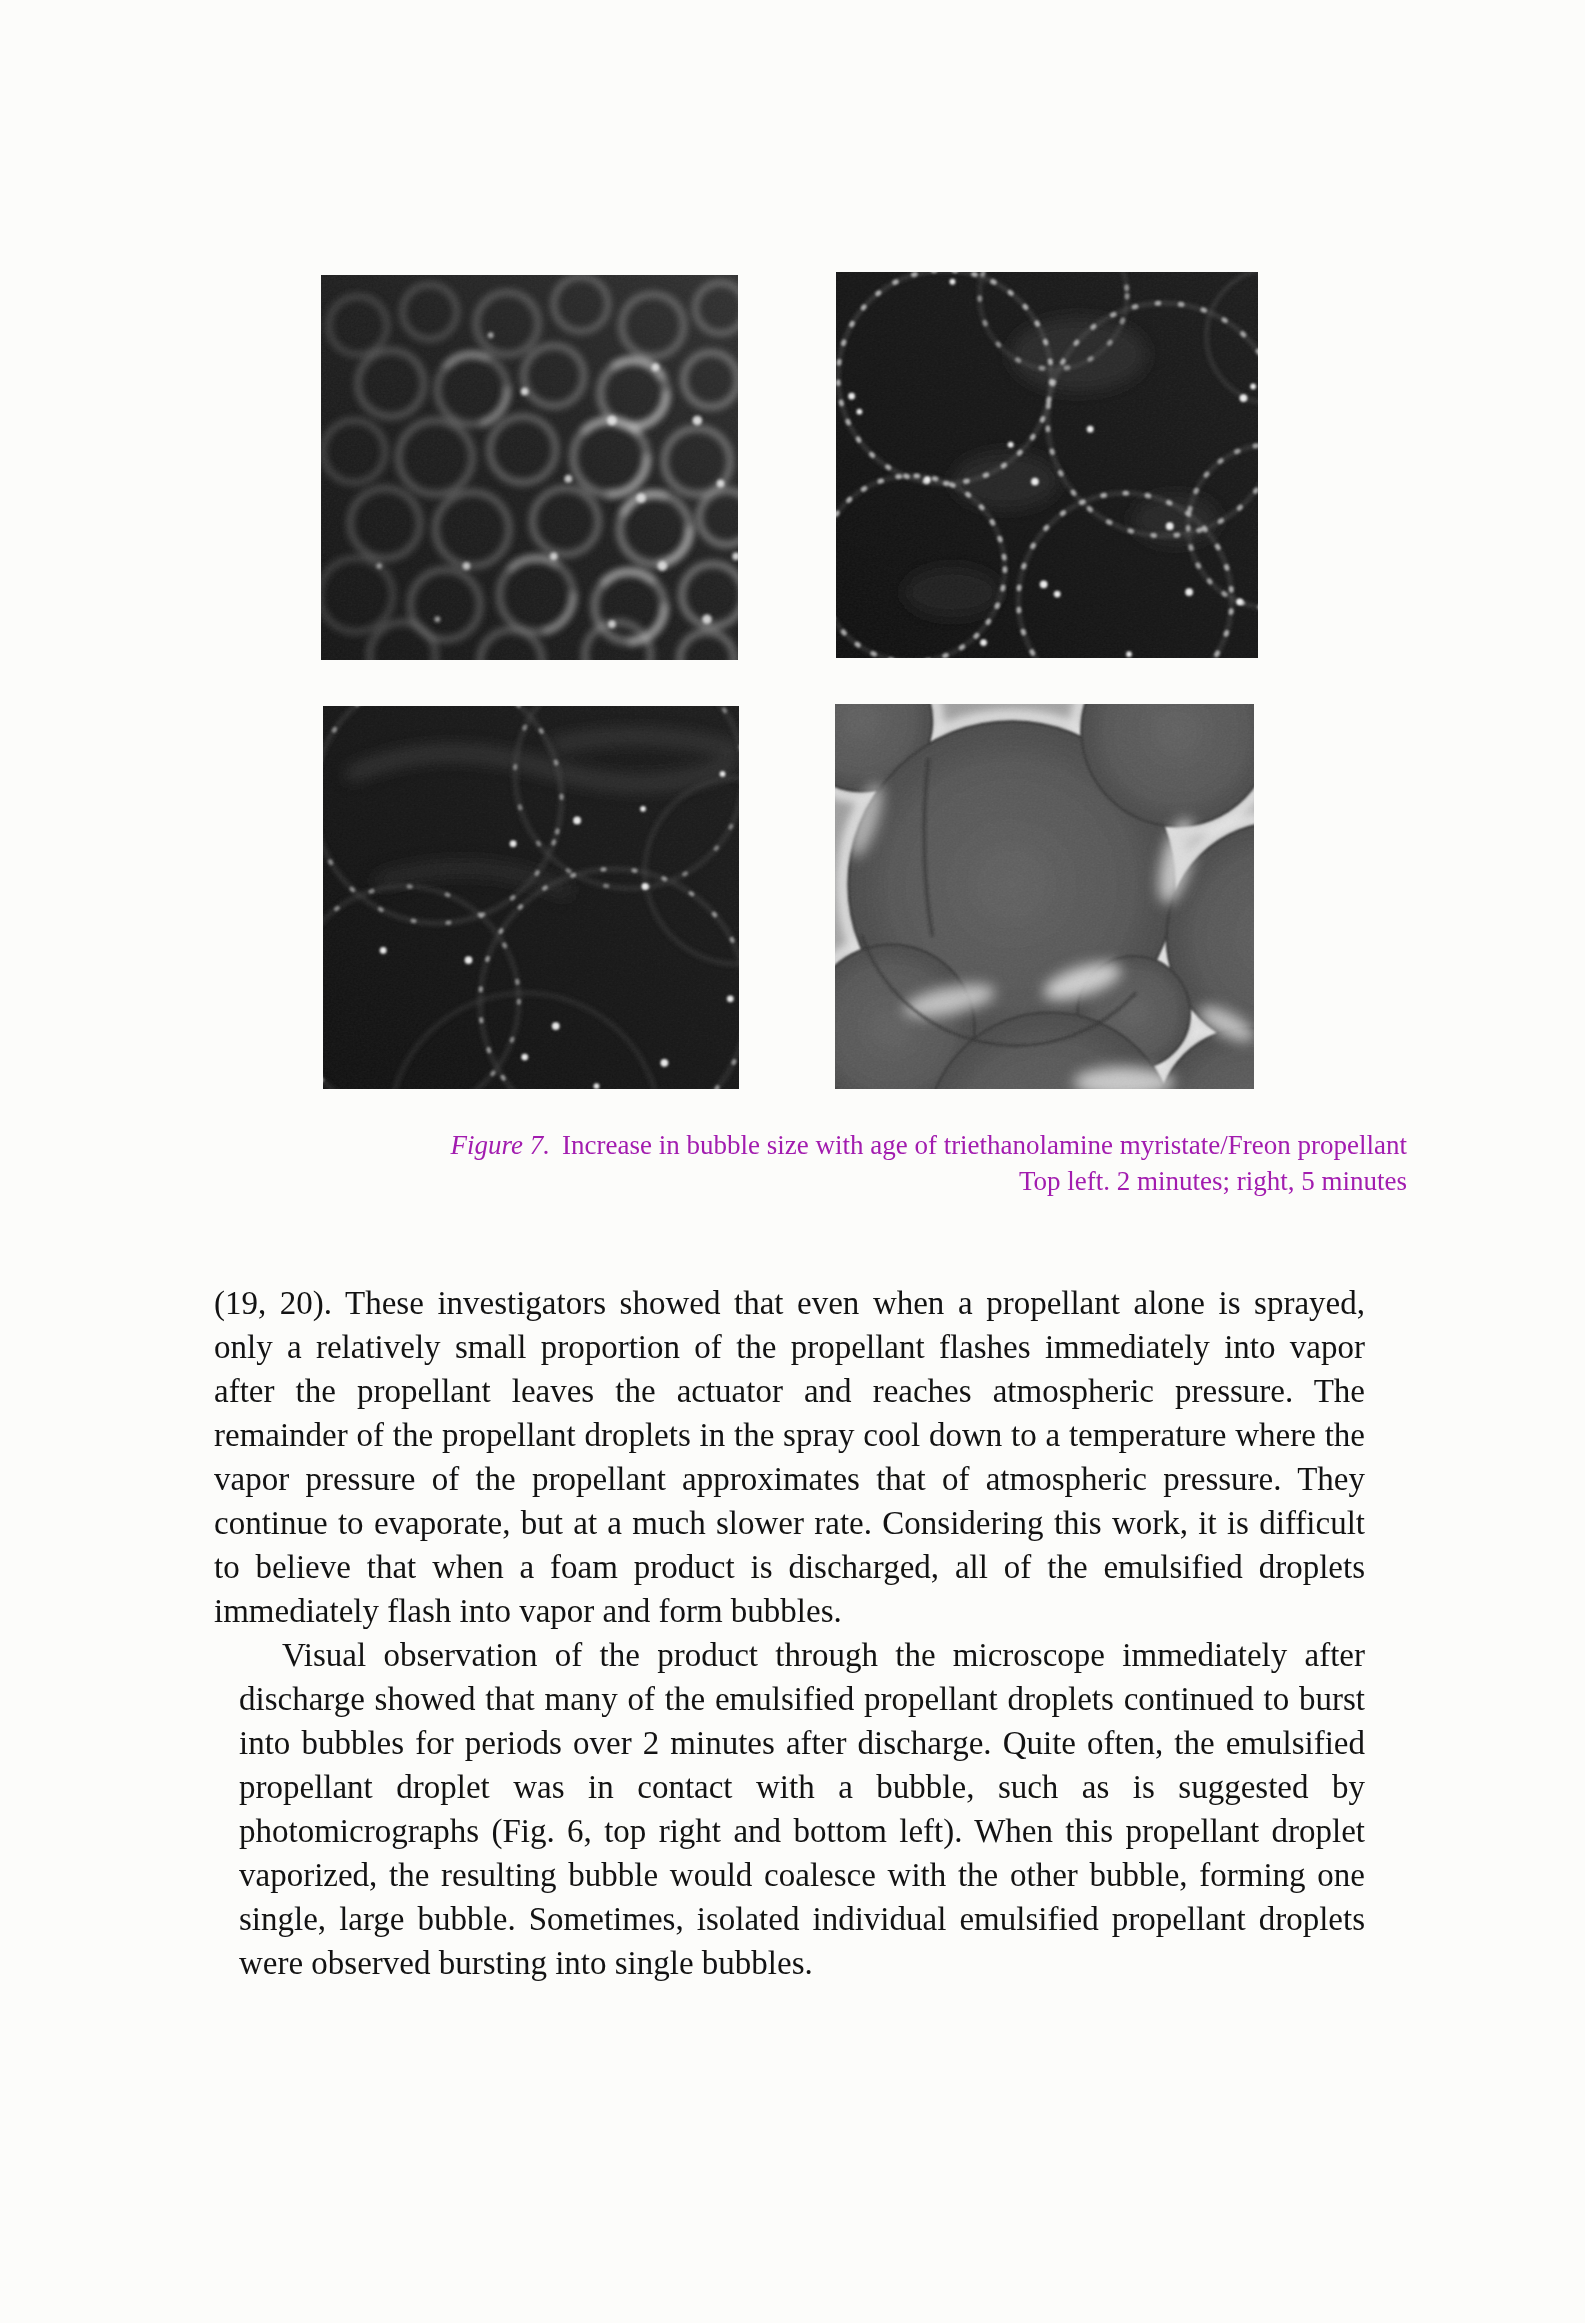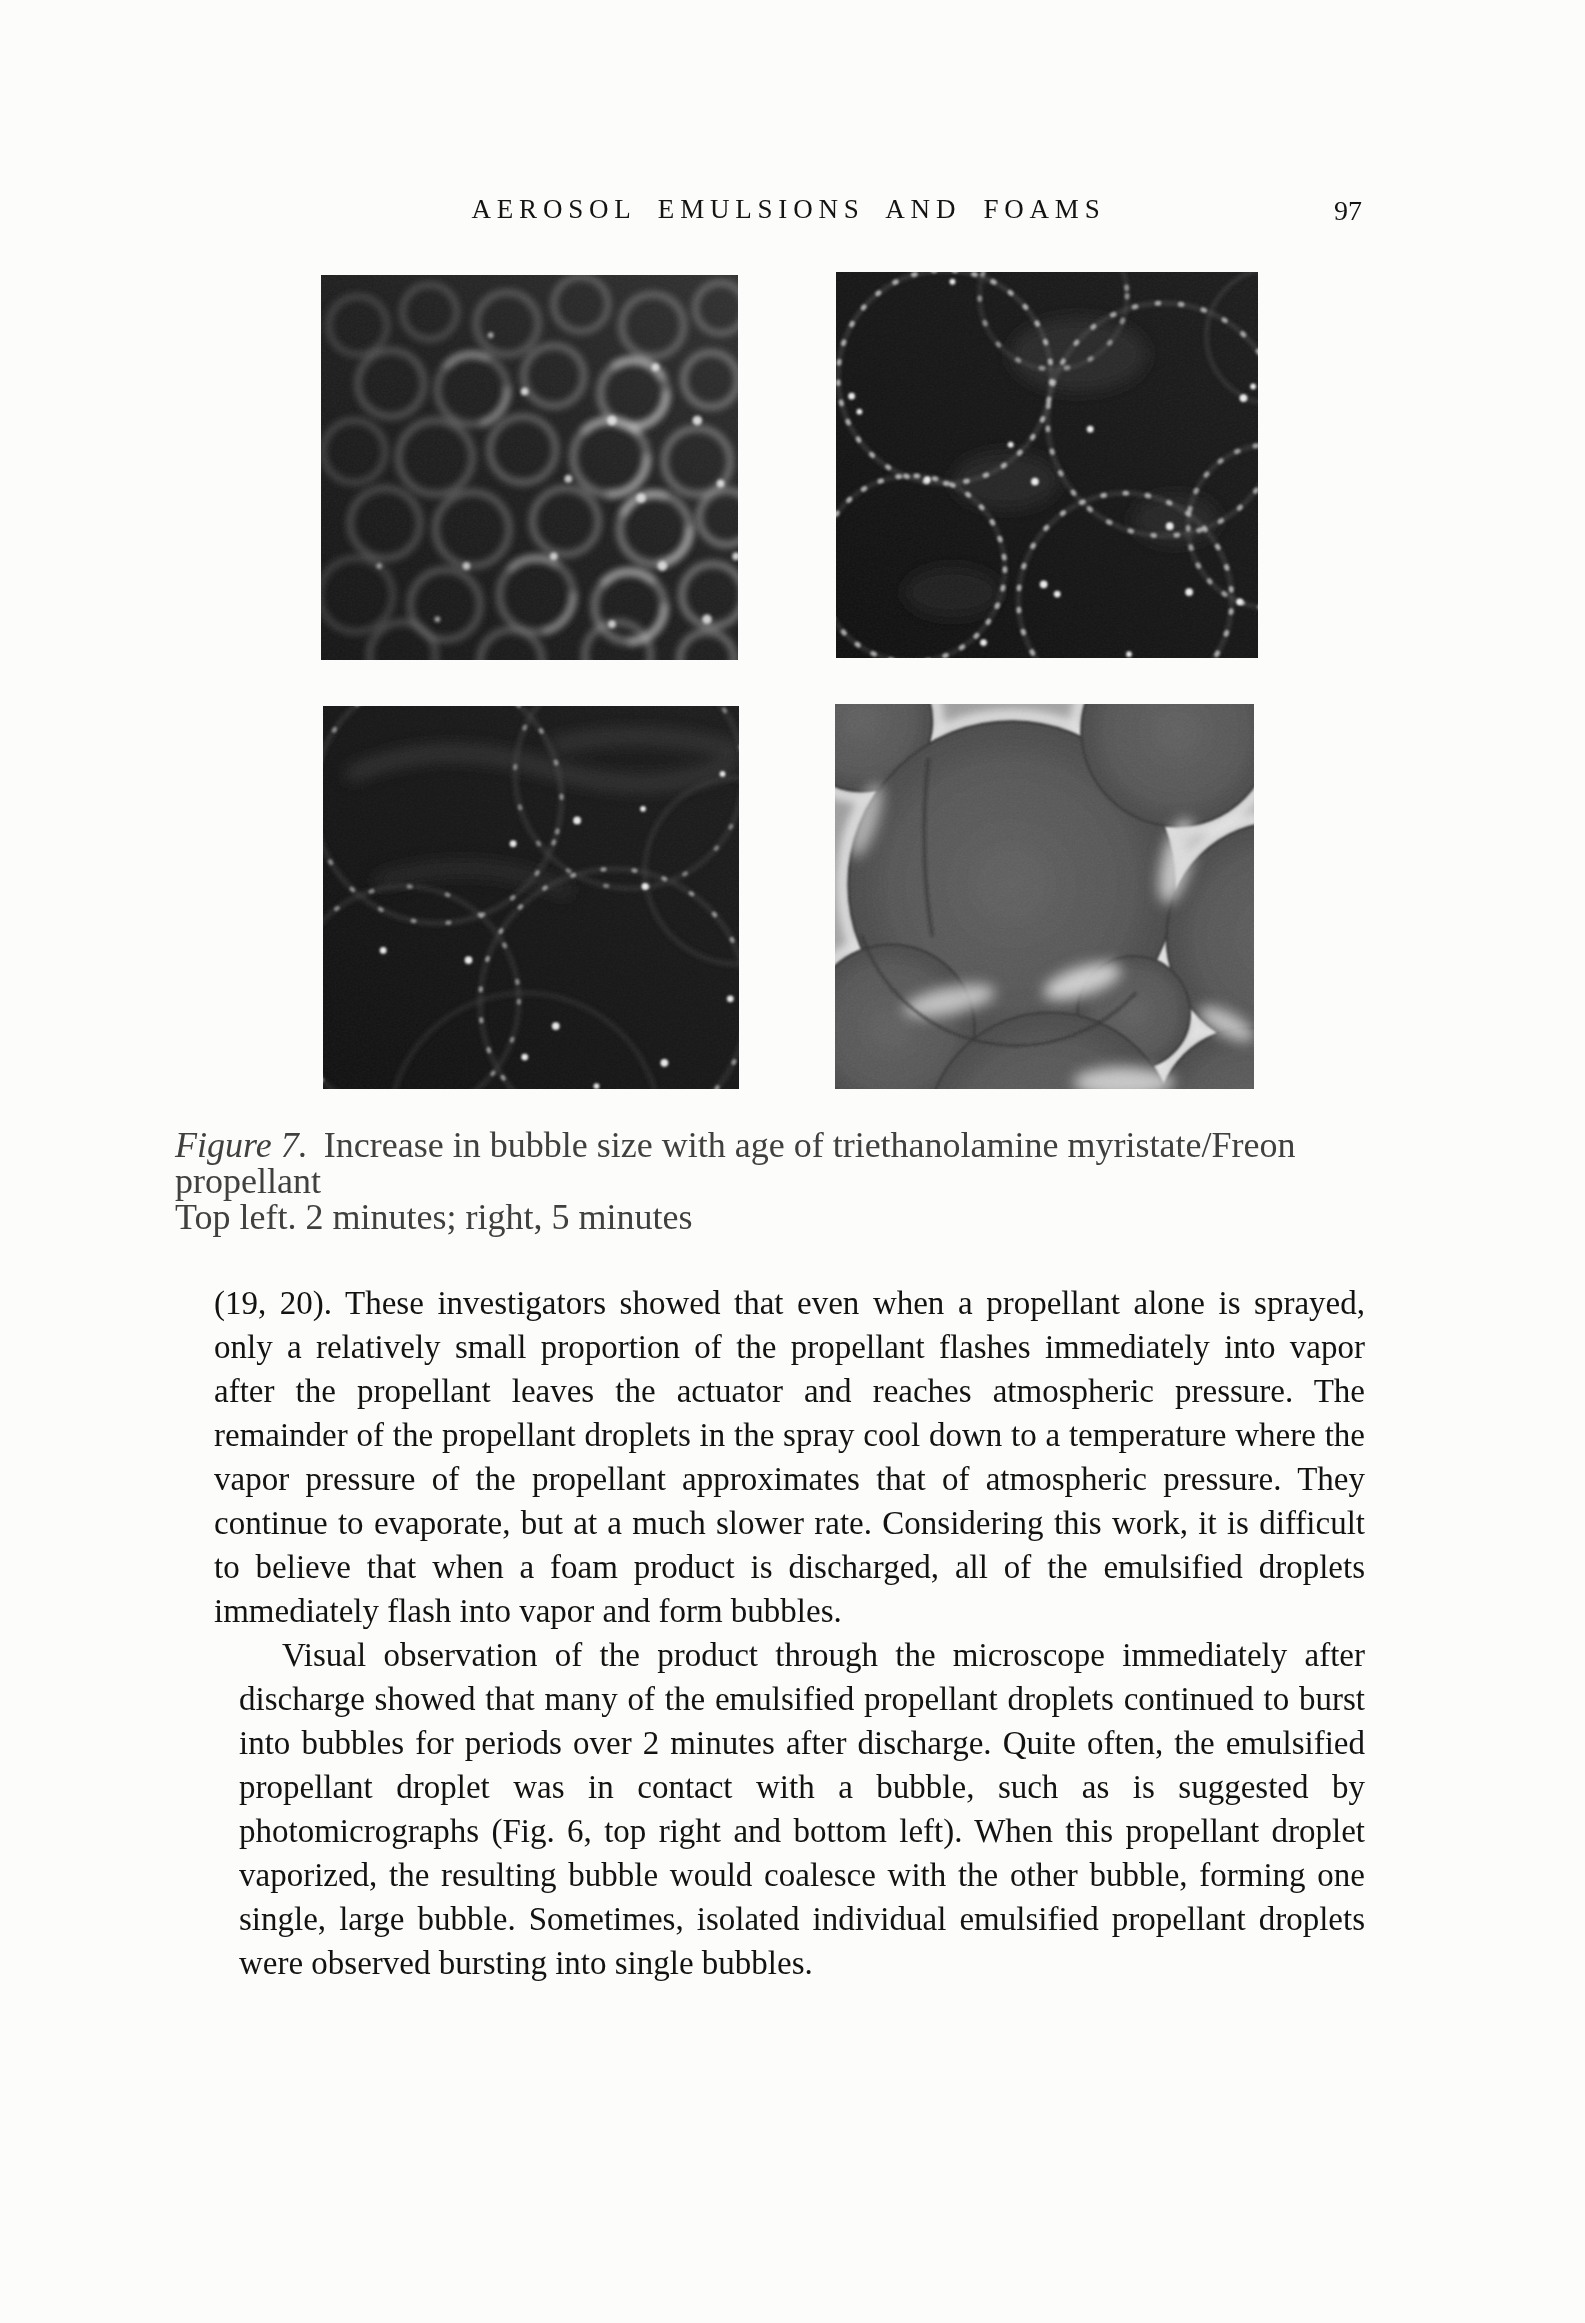--- a/index.html
+++ b/index.html
@@ -17,40 +17,36 @@
 
   .photo{position:absolute;background:#101010;}
   .photo svg{display:block;}
   .photo-tl{left:321px;top:275px;width:417px;height:385px;}
   .photo-tr{left:836px;top:272px;width:422px;height:386px;}
   .photo-bl{left:323px;top:706px;width:416px;height:383px;}
   .photo-br{left:835px;top:704px;width:419px;height:385px;}
 
   .figure-caption{
     position:absolute;left:175px;top:1127px;width:1232px;
-    text-align:left;font-size:36px;line-height:36px;color:#404040;
+    text-align:right;font-size:27px;line-height:36px;color:#a21caf;
   }
   .fig-label{font-style:italic;margin-right:0.45em;}
 
   .body-text{
     position:absolute;left:214px;top:1281px;width:1151px;
     font-size:33px;line-height:44px;text-align:justify;color:#131313;
   }
   .body-text p{margin:0;}
   .body-text p + p{text-indent:43px;margin-left:25px;}
 </style>
 </head>
 <body>
 
 <div class="page">
 
-  <header class="running-head">
-    <div class="head-title">AEROSOL EMULSIONS AND FOAMS</div>
-    <div class="page-number">97</div>
-  </header>
 
   <figure style="margin:0">
 
     <div class="photo photo-tl">
       <svg width="417" height="385" viewBox="0 0 430 397">
         <defs>
           <linearGradient id="p1bg" x1="0" y1="1" x2="1" y2="0">
             <stop offset="0" stop-color="#121212"></stop>
               <stop offset="0.55" stop-color="#1c1c1c"></stop>
               <stop offset="1" stop-color="#2e2e2e"></stop>

